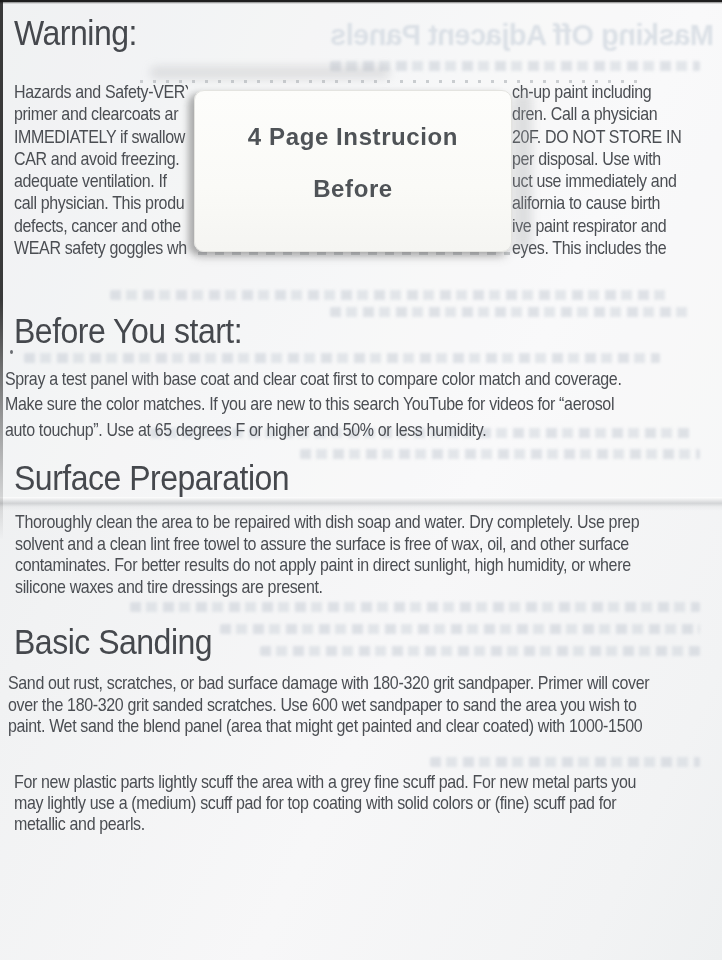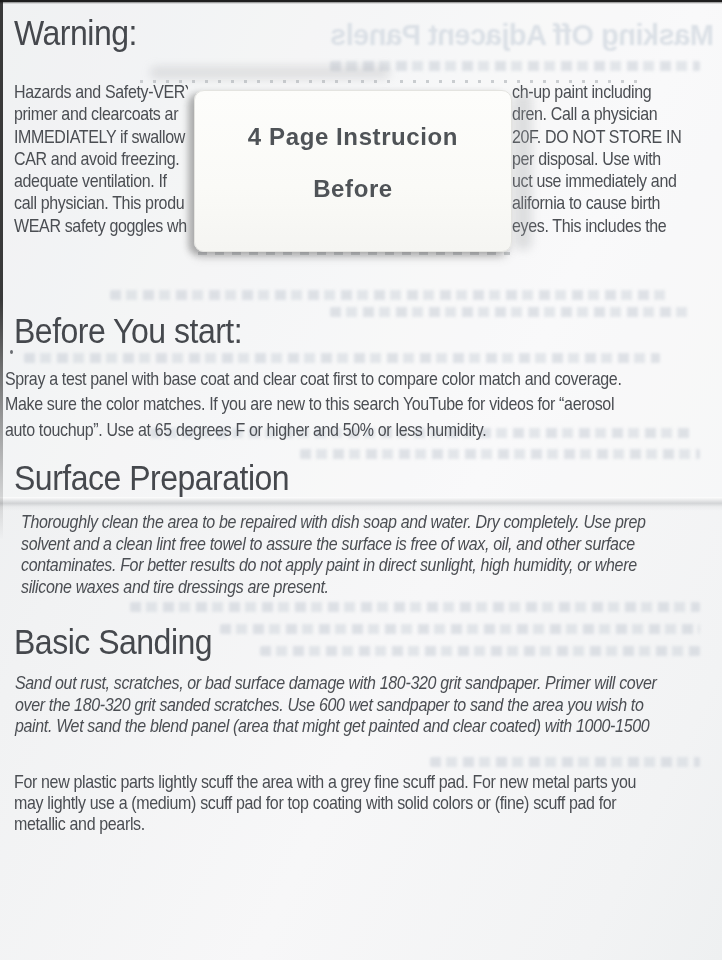--- a/index.html
+++ b/index.html
@@ -100,20 +100,24 @@
     </div>
     <div class="wline">
       <span class="wl">adequate ventilation. If</span>
       <span class="wr">uct use immediately and</span>
     </div>
     <div class="wline">
       <span class="wl">call physician. This produ</span>
       <span class="wr">alifornia to cause birth</span>
     </div>
     <div class="wline">
+      <span class="wl">defects, cancer and othe</span>
+      <span class="wr">ive paint respirator and</span>
+    </div>
+    <div class="wline">
       <span class="wl">WEAR safety goggles wh</span>
       <span class="wr">eyes. This includes the</span>
     </div>
   </div>
 
   <div class="smudge"></div>
   <div class="perf-dots" style="left:140px;top:80px;width:505px;"></div>
   <div class="strip-shadow"></div>
   <div class="perf-dash" style="left:198px;top:252px;width:312px;"></div>
 
@@ -127,30 +131,30 @@
 
   <div class="para lh25" style="left:5px;top:369px;">
     <span class="pline"><span class="tall">Spray a test panel with base coat and clear coat first to compare color match and coverage.</span></span>
     <span class="pline"><span class="tall">Make sure the color matches.  If you are new to this search YouTube for videos for “aerosol</span></span>
     <span class="pline"><span class="tall">auto touchup”.  Use at 65 degrees F or higher and 50% or less humidity.</span></span>
   </div>
 
   <div class="h1" style="left:14px;top:458px;">Surface Preparation</div>
   <div class="seam"></div>
 
-  <div class="para lh22" style="left:21px;top:512px;font-style:italic;">
+  <div class="para lh22" style="left:15px;top:512px;">
     <span class="pline"><span class="tall">Thoroughly clean the area to be repaired with dish soap and water.  Dry completely. Use prep</span></span>
     <span class="pline"><span class="tall">solvent and a clean lint free towel to assure the surface is free of wax, oil, and other surface</span></span>
     <span class="pline"><span class="tall">contaminates. For better results do not apply paint in direct sunlight, high humidity, or where</span></span>
     <span class="pline"><span class="tall">silicone waxes and tire dressings are present.</span></span>
   </div>
 
   <div class="h1" style="left:14px;top:622px;">Basic Sanding</div>
 
-  <div class="para lh22" style="left:15px;top:673px;font-style:italic;">
+  <div class="para lh22" style="left:8px;top:673px;">
     <span class="pline"><span class="tall">Sand out rust, scratches, or bad surface damage with 180-320 grit sandpaper. Primer will cover</span></span>
     <span class="pline"><span class="tall">over the 180-320 grit sanded scratches. Use 600 wet sandpaper to sand the area you wish to</span></span>
     <span class="pline"><span class="tall">paint. Wet sand the blend panel (area that might get painted and clear coated) with 1000-1500</span></span>
   </div>
 
   <div class="para lh21" style="left:14px;top:772px;">
     <span class="pline"><span class="tall">For new plastic parts lightly scuff the area with a grey fine scuff pad. For new metal parts you</span></span>
     <span class="pline"><span class="tall">may lightly use a (medium) scuff pad for top coating with solid colors or (fine) scuff pad for</span></span>
     <span class="pline"><span class="tall">metallic and pearls.</span></span>
   </div>

